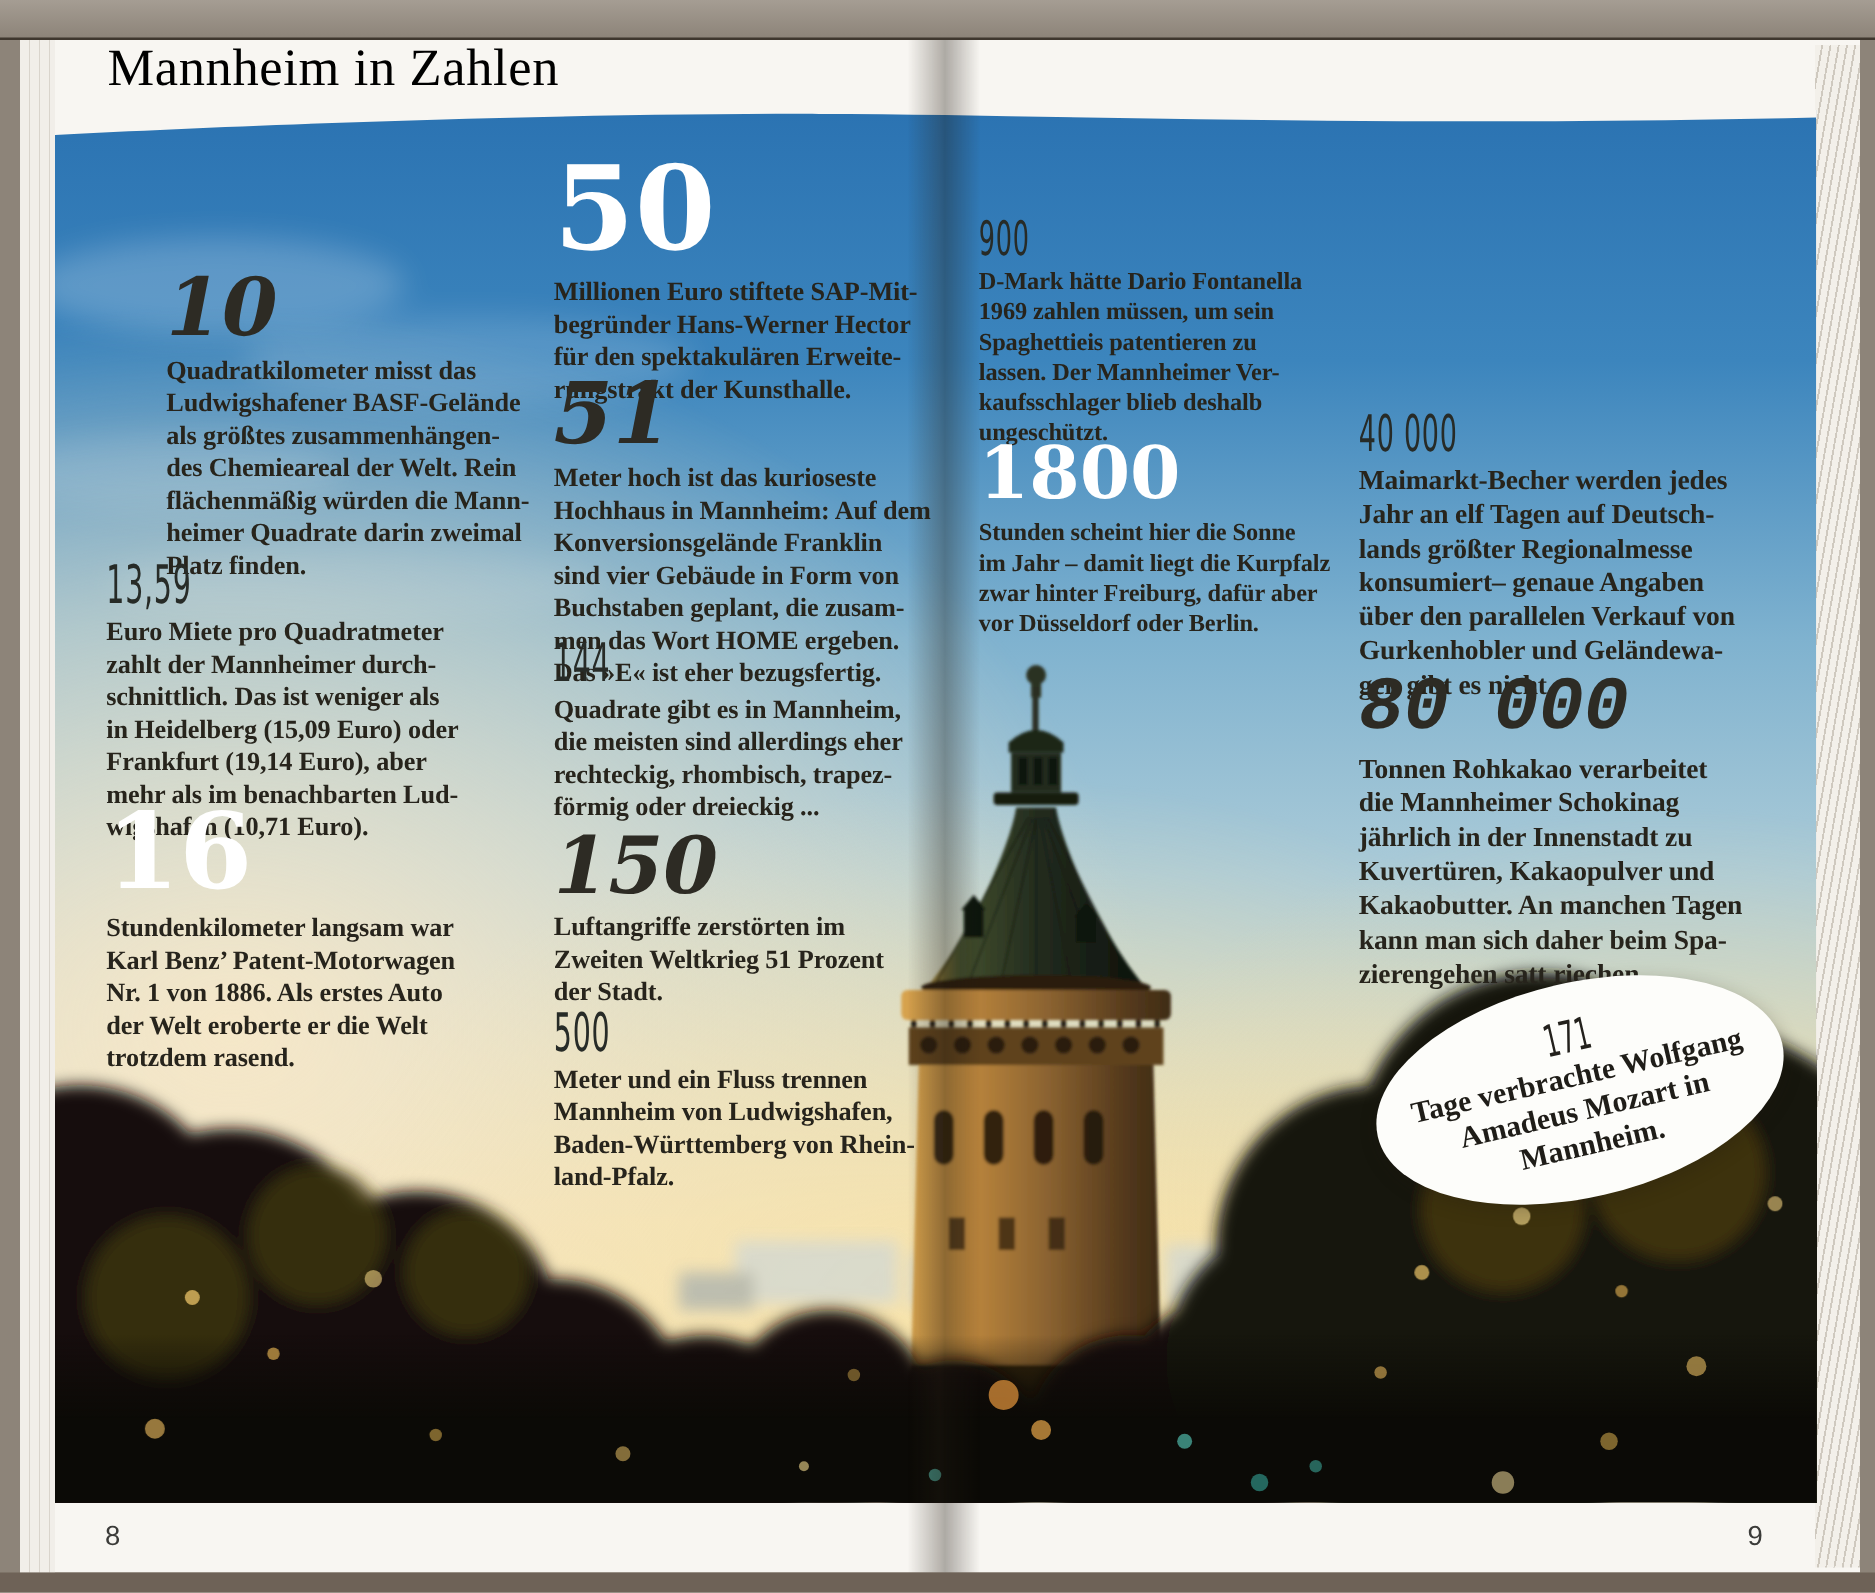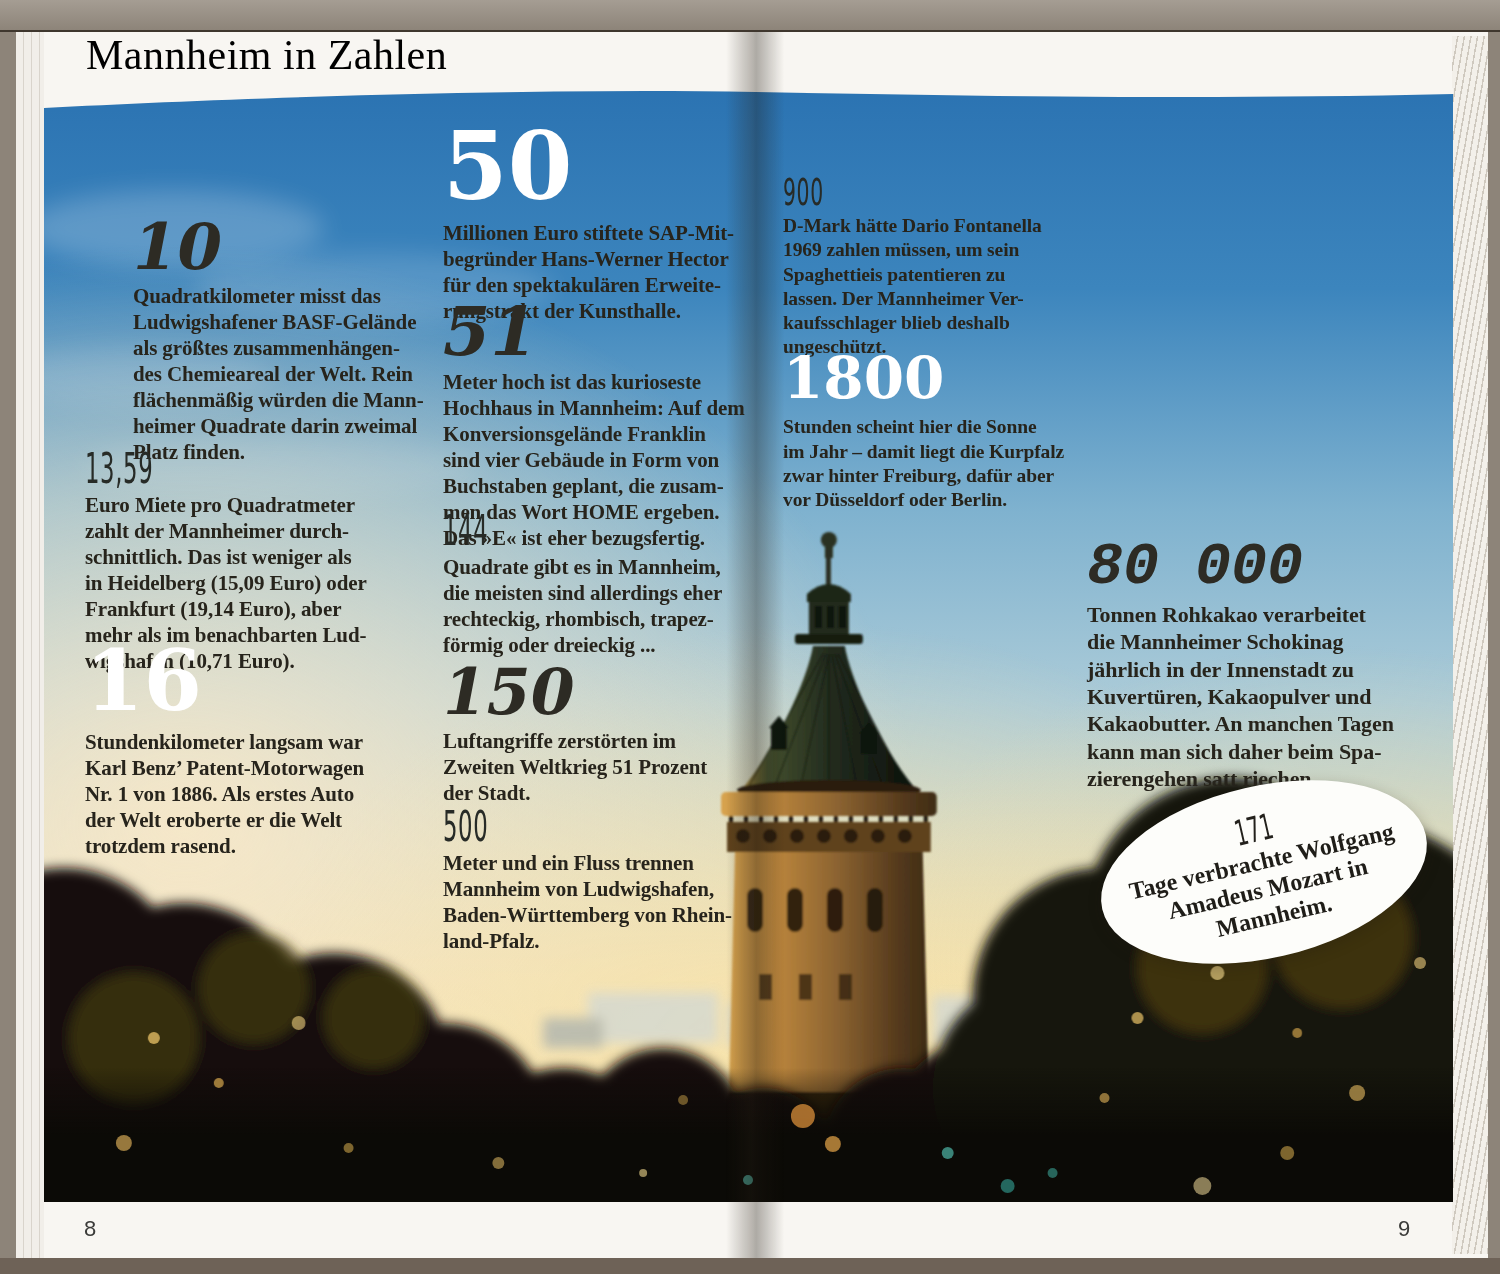--- a/index.html
+++ b/index.html
@@ -342,20 +342,30 @@
 kaufsschlager blieb deshalb
 ungeschützt.</div>
   </div>
   <div class="stat b9 c3">
     <div class="num numW">1800</div>
     <div class="txt">Stunden scheint hier die Sonne
 im Jahr – damit liegt die Kurpfalz
 zwar hinter Freiburg, dafür aber
 vor Düsseldorf oder Berlin.</div>
   </div>
+  <div class="stat b11 c4">
+    <div class="num hand"><span class="inner">40 000</span></div>
+    <div class="txt">Maimarkt-Becher werden jedes
+Jahr an elf Tagen auf Deutsch-
+lands größter Regionalmesse
+konsumiert– genaue Angaben
+über den parallelen Verkauf von
+Gurkenhobler und Geländewa-
+gen gibt es nicht.</div>
+  </div>
   <div class="stat b12 c4">
     <div class="num numIt">80 000</div>
     <div class="txt">Tonnen Rohkakao verarbeitet
 die Mannheimer Schokinag
 jährlich in der Innenstadt zu
 Kuvertüren, Kakaopulver und
 Kakaobutter. An manchen Tagen
 kann man sich daher beim Spa-
 zierengehen satt riechen.</div>
   </div>

